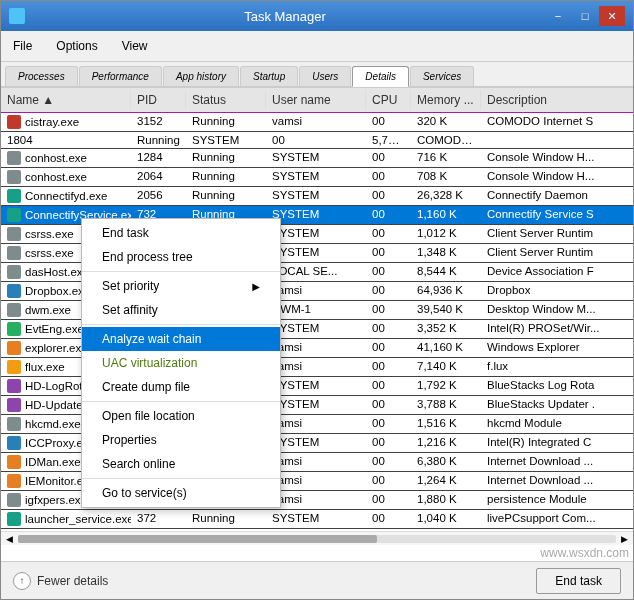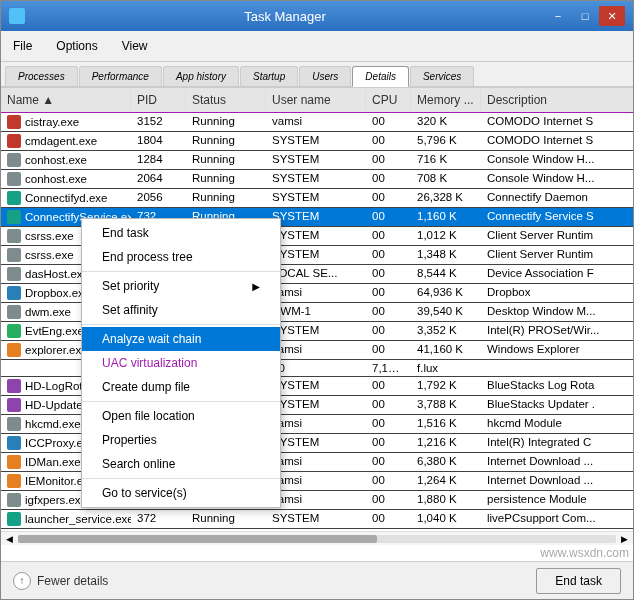--- a/index.html
+++ b/index.html
@@ -158,21 +158,21 @@
     .ctx-item {
       padding: 5px 20px;
       cursor: pointer;
       font-size: 12px;
       display: flex;
       align-items: center;
       justify-content: space-between;
       position: relative;
     }
     .ctx-item.highlighted { background: #0078d7; color: white; }
-    .ctx-item.disabled { color: #a21caf; cursor: default; }
+    .ctx-item.disabled { color: #4d7c0f; cursor: default; }
     .ctx-separator {
       border-top: 1px solid #ddd;
       margin: 2px 0;
     }
     .ctx-arrow {
       font-size: 10px;
     }
     .bottom-bar {
       height: 38px;
       background: #f0f0f0;
@@ -277,24 +277,20 @@
       <span>cistray.exe</span>
     </div>
     <div class="td">3152</div>
     <div class="td">Running</div>
     <div class="td">vamsi</div>
     <div class="td">00</div>
     <div class="td">320 K</div>
     <div class="td">COMODO Internet S</div>
   </div>
         <div class="table-row">
-    <div class="td name-cell">
-      <div class="process-icon" style="background:#c0392b;"></div>
-      <span>cmdagent.exe</span>
-    </div>
     <div class="td">1804</div>
     <div class="td">Running</div>
     <div class="td">SYSTEM</div>
     <div class="td">00</div>
     <div class="td">5,796 K</div>
     <div class="td">COMODO Internet S</div>
   </div>
         <div class="table-row">
     <div class="td name-cell">
       <div class="process-icon" style="background:#7f8c8d;"></div>
@@ -421,20 +417,24 @@
       <span>explorer.exe</span>
     </div>
     <div class="td"></div>
     <div class="td"></div>
     <div class="td">vamsi</div>
     <div class="td">00</div>
     <div class="td">41,160 K</div>
     <div class="td">Windows Explorer</div>
   </div>
         <div class="table-row">
+    <div class="td name-cell">
+      <div class="process-icon" style="background:#f39c12;"></div>
+      <span>flux.exe</span>
+    </div>
     <div class="td"></div>
     <div class="td"></div>
     <div class="td">vamsi</div>
     <div class="td">00</div>
     <div class="td">7,140 K</div>
     <div class="td">f.lux</div>
   </div>
         <div class="table-row">
     <div class="td name-cell">
       <div class="process-icon" style="background:#8e44ad;"></div>

